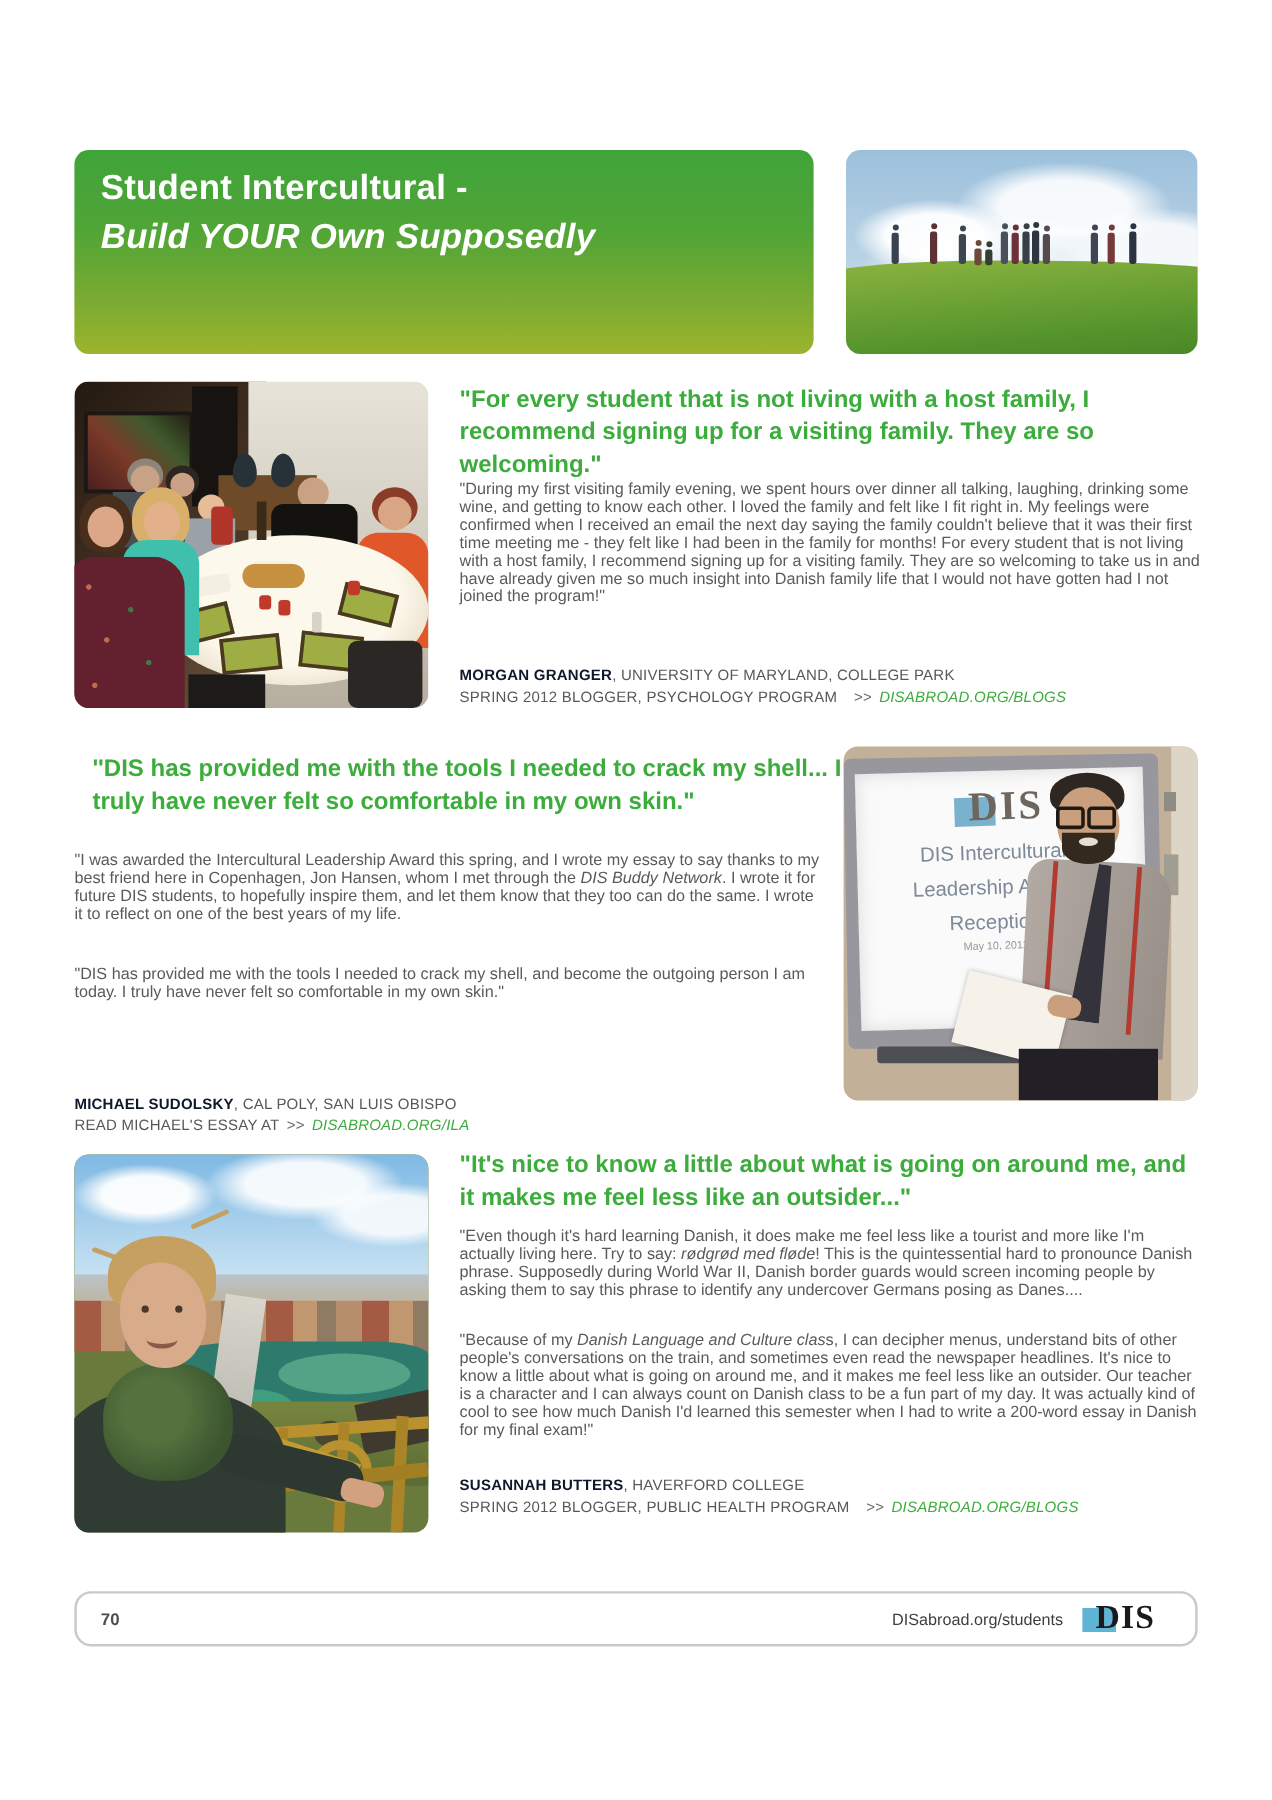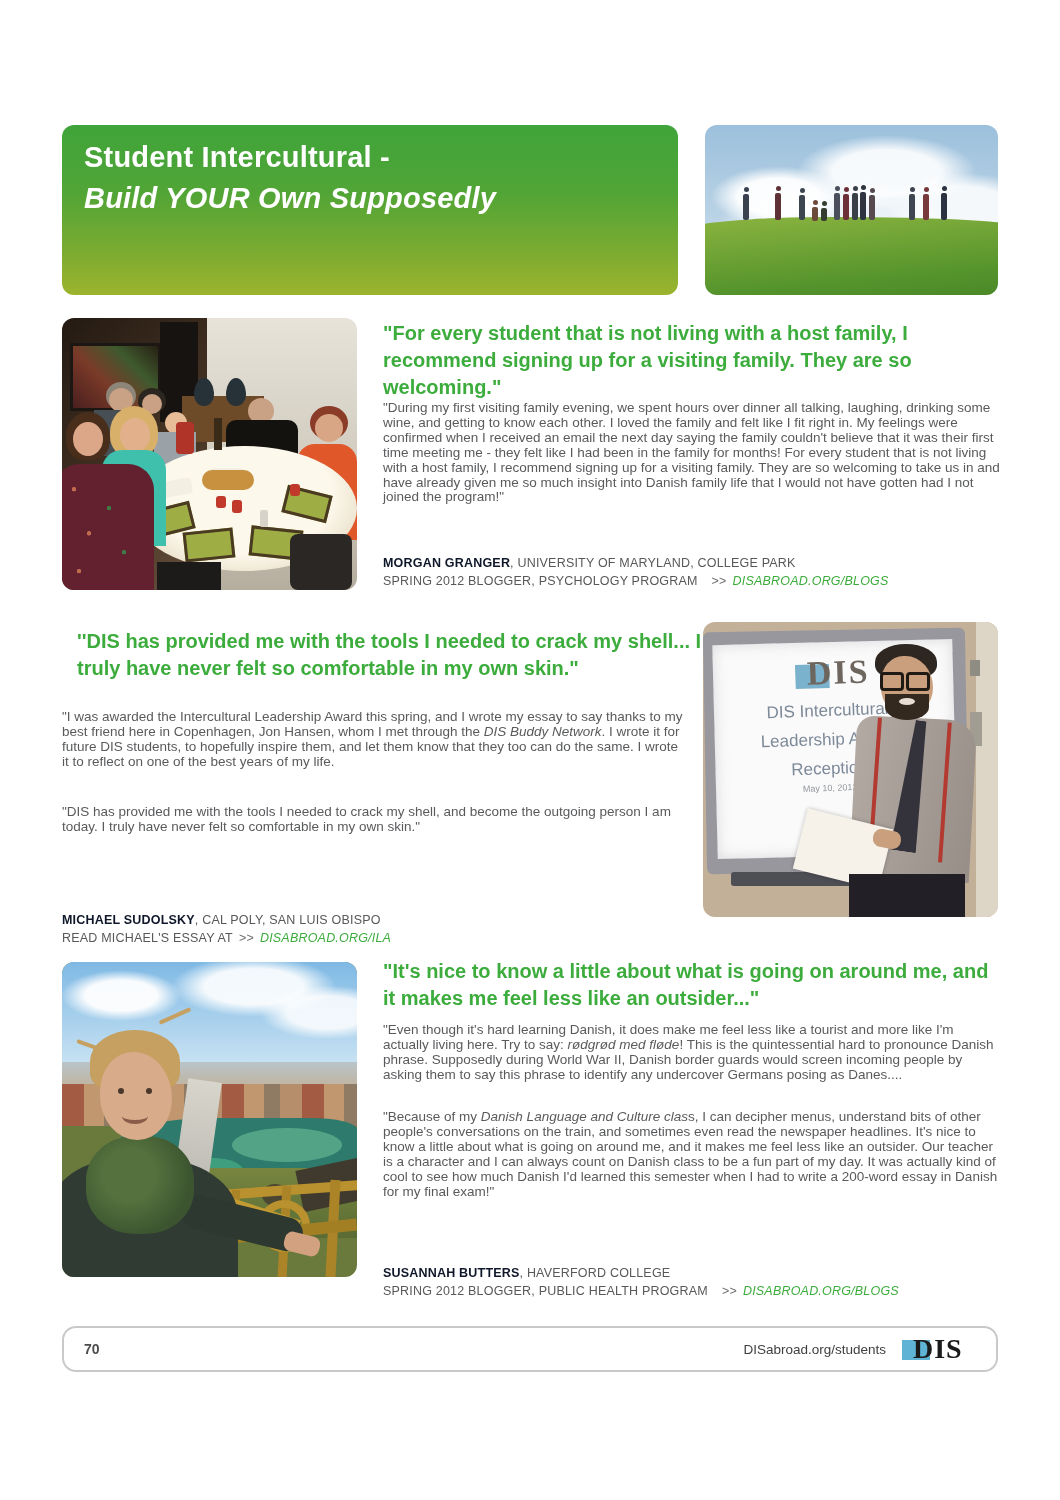--- a/index.html
+++ b/index.html
@@ -220,21 +220,21 @@
     <div class="sh" style="left:14px;top:82px;width:30px;height:4px;background:#c5a061;transform:rotate(20deg);border-radius:2px;"></div>
     <div class="sh" style="left:38px;top:90px;width:72px;height:88px;background:#d8ab8a;border-radius:46% 54% 48% 52%;"></div>
     <div class="sh" style="left:56px;top:126px;width:6px;height:6px;background:#4a372b;border-radius:50%;"></div>
     <div class="sh" style="left:84px;top:126px;width:6px;height:6px;background:#4a372b;border-radius:50%;"></div>
     <div class="sh" style="left:60px;top:146px;width:26px;height:12px;border-bottom:4px solid #8a5b49;border-radius:50%;"></div>
   </div>
 
   <div class="headline" style="left:383px;top:958px;width:618px;">"It's nice to know a little about what is going on around me, and it makes me feel less like an outsider..."</div>
   <div class="bodytext" style="left:383px;top:1023px;width:618px;"><span>"Even though it's hard learning Danish, it does make me feel less like a tourist and more like I'm actually living here. Try to say: </span><span class="it">rødgrød med fløde</span><span>! This is the quintessential hard to pronounce Danish phrase. Supposedly during World War II, Danish border guards would screen incoming people by asking them to say this phrase to identify any undercover Germans posing as Danes....</span></div>
   <div class="bodytext" style="left:383px;top:1110px;width:618px;"><span>"Because of my </span><span class="it">Danish Language and Culture clas</span><span>s, I can decipher menus, understand bits of other people's conversations on the train, and sometimes even read the newspaper headlines. It's nice to know a little about what is going on around me, and it makes me feel less like an outsider. Our teacher is a character and I can always count on Danish class to be a fun part of my day. It was actually kind of cool to see how much Danish I'd learned this semester when I had to write a 200-word essay in Danish for my final exam!"</span></div>
-  <div class="attr" style="left:383px;top:1230px;width:618px;margin-top:35px;">
+  <div class="attr" style="left:383px;top:1230px;width:618px;">
     <div><b>SUSANNAH BUTTERS</b><span>, HAVERFORD COLLEGE</span></div>
     <div><span>SPRING 2012 BLOGGER, PUBLIC HEALTH PROGRAM</span><span class="chev">&gt;&gt;</span><span class="glink">DISABROAD.ORG/BLOGS</span></div>
   </div>
 
   <div class="footer">
     <span class="pagenum">70</span>
     <span class="footer-url">DISabroad.org/students</span>
     <span class="dis-logo">
       <span class="dis-blue"></span>
       <span class="dis-text">DIS</span>

